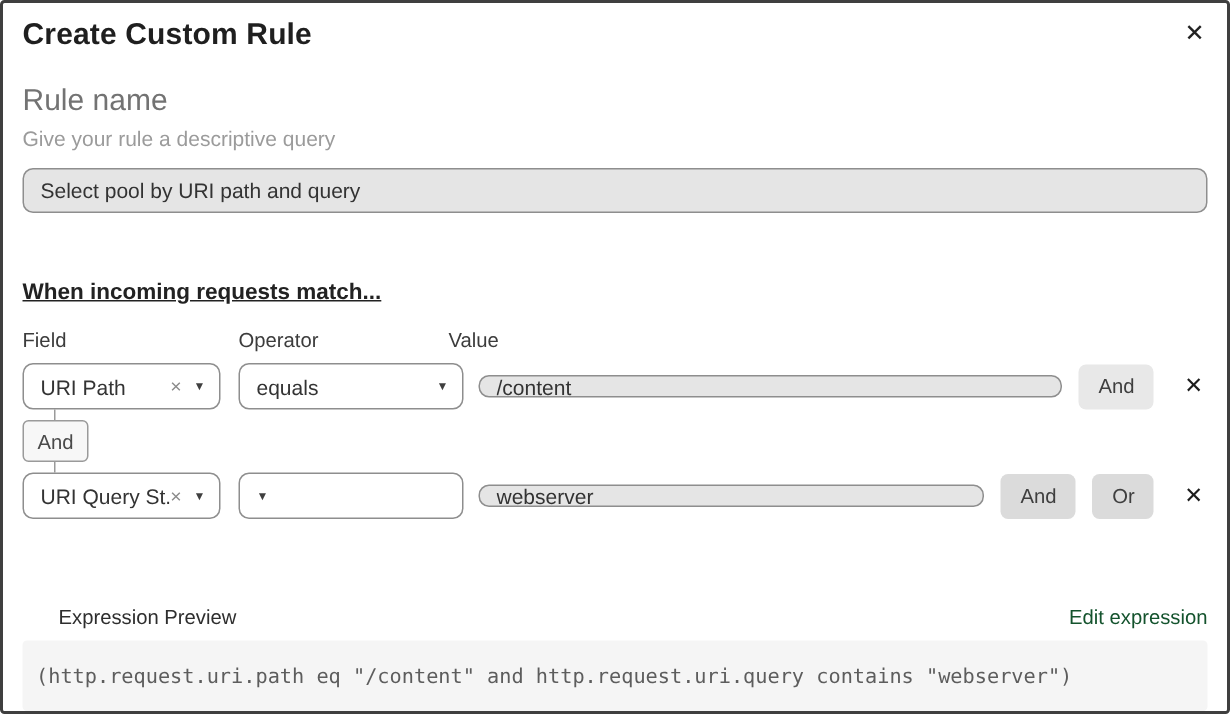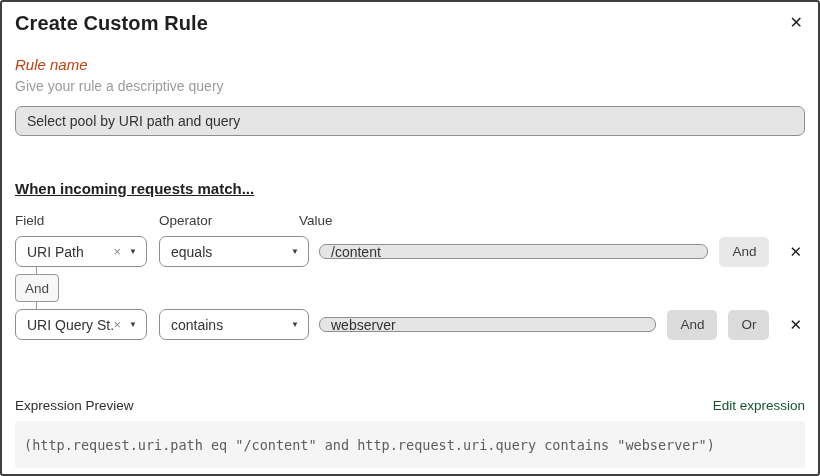--- a/index.html
+++ b/index.html
@@ -20,21 +20,21 @@
   }
   
   .dlg-header { display: flex; align-items: flex-start; justify-content: space-between; }
   .dlg-title { font-size: 20px; font-weight: 700; color: #1f1f1f; letter-spacing: 0.1px; }
   .close-btn {
     font-size: 16px; font-weight: 700; color: #222;
     cursor: pointer; line-height: 1; padding: 2px 2px; margin-top: 1px;
     background: none; border: none; font-family: inherit;
   }
   
-  .rule-name-label { margin-top: 21px; font-size: 15px; color: #c2410c; font-style: italic; }
+  .rule-name-label { margin-top: 21px; font-size: 20px; color: #737373; }
   .rule-name-helper { margin-top: 5px; font-size: 14px; color: #9b9b9b; }
   .text-input {
     display: block; width: 100%; height: 30px;
     border: 1px solid #8e8e8e; border-radius: 7px;
     padding: 0 11px; font-size: 14px; color: #333;
     font-family: inherit; background: #e5e5e5; outline: none;
   }
   .rule-name-input { margin-top: 12px; }
   
   .match-heading { margin-top: 44px; font-size: 15px; font-weight: 700; color: #222; text-decoration: underline; }
@@ -71,21 +71,21 @@
   .connector { width: 44px; }
   .connector .line { width: 1px; height: 7px; background: #9a9a9a; margin-left: 21px; }
   .connector .badge {
     width: 44px; height: 28px;
     border: 1px solid #9a9a9a; border-radius: 4px; background: #f7f7f7;
     display: flex; align-items: center; justify-content: center;
     font-size: 13.5px; color: #4a4a4a;
   }
   
   .expr-header { display: flex; justify-content: space-between; align-items: baseline; margin-top: 58px; }
-  .expr-label { font-size: 13.5px; color: #2e2e2e; }
+  .expr-label { font-size: 13.5px; color: #2e2e2e; margin-left: 24px; }
   .expr-edit-link { font-size: 13.5px; color: #14532d; text-decoration: none; cursor: pointer; }
   .expr-code {
     margin-top: 8px; background: #f5f5f5; border-radius: 3px;
     padding: 16px 9px 15px 9px;
     font-family: "DejaVu Sans Mono", "Liberation Mono", monospace;
     font-size: 13.5px; color: #5d5d5d; white-space: nowrap; overflow: hidden;
   }
 </style>
 </head>
 <body>
@@ -130,21 +130,20 @@
     <div class="line"></div>
   </div>
 
   <div class="cond-row" style="margin-top:0;">
     <div class="select field-select">
       <span class="sel-text">URI Query St...</span>
       <span class="clear-x">×</span>
       <span class="caret">▼</span>
     </div>
     <div class="select op-select">
-      <span class="sel-text">contains</span>
       <span class="caret">▼</span>
     </div>
     <input class="text-input value-input" type="text" value="webserver" style="">
     <button class="logic-btn darker">And</button>
     <button class="logic-btn darker">Or</button>
     <button class="row-delete">✕</button>
   </div>
 
   <div class="expr-header">
     <div class="expr-label">Expression Preview</div>

